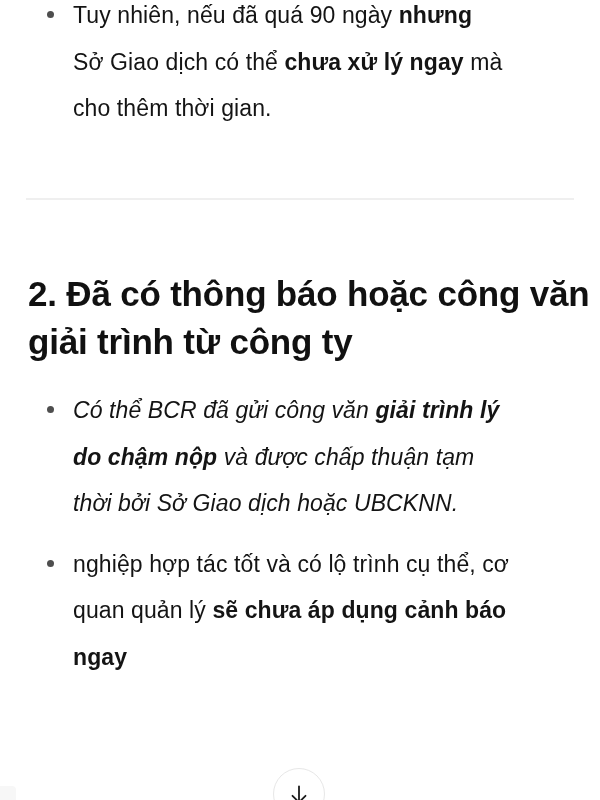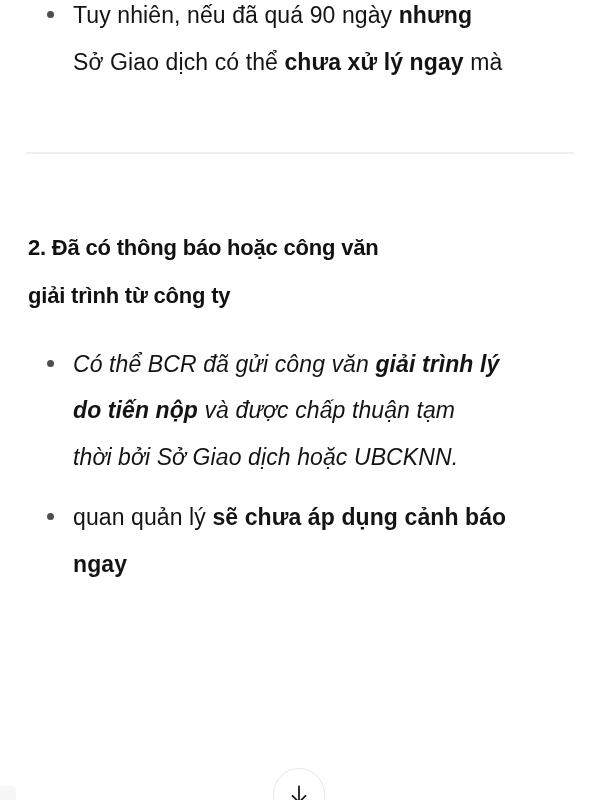--- a/index.html
+++ b/index.html
@@ -13,21 +13,21 @@
   .bullet{position:relative;padding-left:73px;padding-right:18px;}
   .dot{
     position:absolute;left:47px;top:19px;width:7px;height:7px;
     border-radius:50%;background:#4e4e4e;
   }
   .bl{font-size:23px;line-height:46.5px;white-space:nowrap;letter-spacing:0.1px;}
   .bl .bold, .bl b{font-weight:700;}
   #b1{margin-bottom:0;}
   .divider{height:2px;background:#efefef;border:none;margin:66.5px 26px 0 26px;padding:0;}
   .heading{
-    margin:70px 28px 0 28px;font-size:22px;font-weight:700;
+    margin:70px 28px 0 28px;font-size:35px;font-weight:700;
     line-height:48px;color:#111111;letter-spacing:-0.2px;white-space:nowrap;
   }
   #b2{margin-top:21px;margin-bottom:14px;font-style:italic;}
   
   .scroll-btn{
     position:absolute;left:273px;top:768px;width:52px;height:52px;
     border-radius:50%;background:#ffffff;border:1.5px solid #e7e7e7;
     display:flex;align-items:center;justify-content:center;
     box-sizing:border-box;padding:0;cursor:pointer;
   }
@@ -41,42 +41,44 @@
 </head>
 <body>
 
 <div class="content">
 
   <div class="bullet" id="b1">
     <span class="dot"></span>
     <div>
         <div class="bl"><span>Tuy nhiên, nếu đã quá 90 ngày </span><span class="bold">nhưng</span></div>
         <div class="bl"><span>Sở Giao dịch có thể </span><span class="bold">chưa xử lý ngay</span><span> mà</span></div>
+        <div class="bl"><span>cho thêm thời gian.</span></div>
       </div>
   </div>
 
   <hr class="divider">
 
   <div class="heading">
     <div>2. Đã có thông báo hoặc công văn</div>
     <div>giải trình từ công ty</div>
   </div>
 
   <div class="bullet" id="b2">
     <span class="dot"></span>
     <div>
         <div class="bl"><span>Có thể BCR đã gửi công văn </span><span class="bold">giải trình lý</span></div>
-        <div class="bl"><span class="bold">do tiến nộp</span><span> và được chấp thuận tạm</span></div>
+        <div class="bl"><span class="bold">do chậm nộp</span><span> và được chấp thuận tạm</span></div>
         <div class="bl"><span>thời bởi Sở Giao dịch hoặc UBCKNN.</span></div>
       </div>
   </div>
 
   <div class="bullet" id="b3">
     <span class="dot"></span>
     <div>
+        <div class="bl"><span>nghiệp hợp tác tốt và có lộ trình cụ thể, cơ</span></div>
         <div class="bl"><span>quan quản lý </span><span class="bold">sẽ chưa áp dụng cảnh báo</span></div>
         <div class="bl"><span class="bold">ngay</span></div>
       </div>
   </div>
 
 </div>
 
 <div class="partial-pill"></div>
 
 <button class="scroll-btn">

